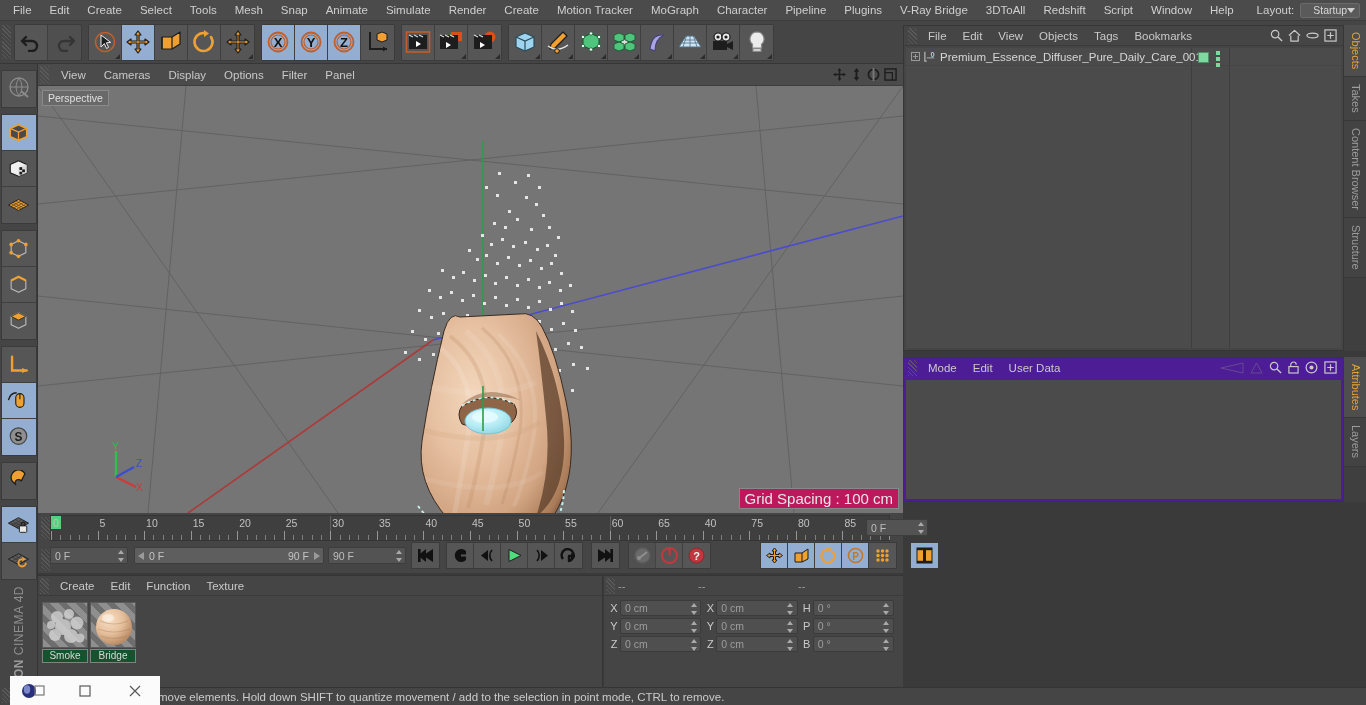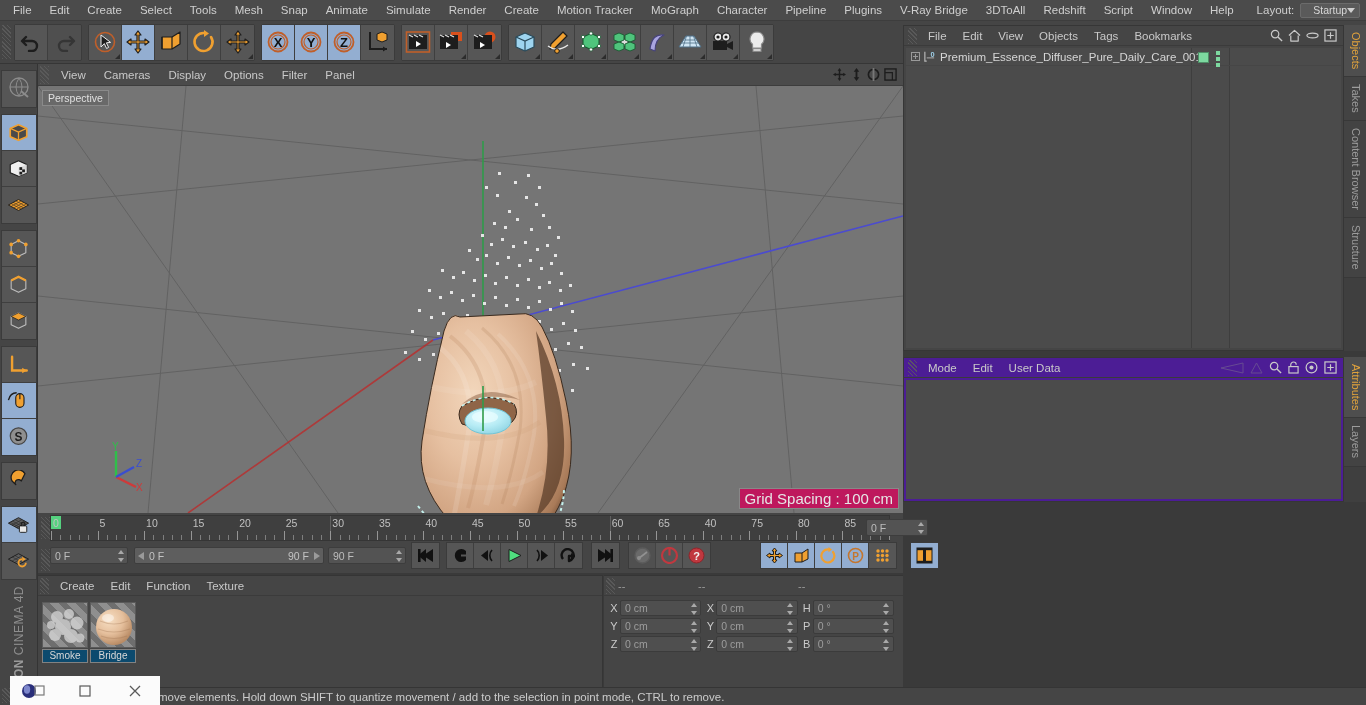--- a/index.html
+++ b/index.html
@@ -162,21 +162,21 @@
   .sub-menu .mi { padding:0 8px; line-height:20px; font-size:11.5px; color:#c9c9c9; }
   .mat-item { position:absolute; width:46px; }
   .mat-thumb {
     width:46px; height:46px;
     background:
       repeating-linear-gradient(45deg,#8f8f8f 0 6px,#6e6e6e 6px 12px);
     border:1px solid #5a5a5a; position:relative; overflow:hidden;
   }
   .mat-name {
     width:46px; text-align:center; font-size:10px; color:#d8d8d8;
-    background:#0c4a6e; border:1px solid #828282; margin-top:1px;
+    background:#14532d; border:1px solid #828282; margin-top:1px;
     overflow:hidden; white-space:nowrap; line-height:12px; height:14px;
   }
 
   
   .coordmgr {
     position:absolute; left:604px; top:575px; width:299px; height:112px;
     background:#454545; border-top:1px solid #353535;
   }
   .coord-row { display:flex; align-items:center; gap:0; margin-bottom:2px; }
   .coord-lbl { width:12px; text-align:center; font-size:11px; color:#cacaca; }

